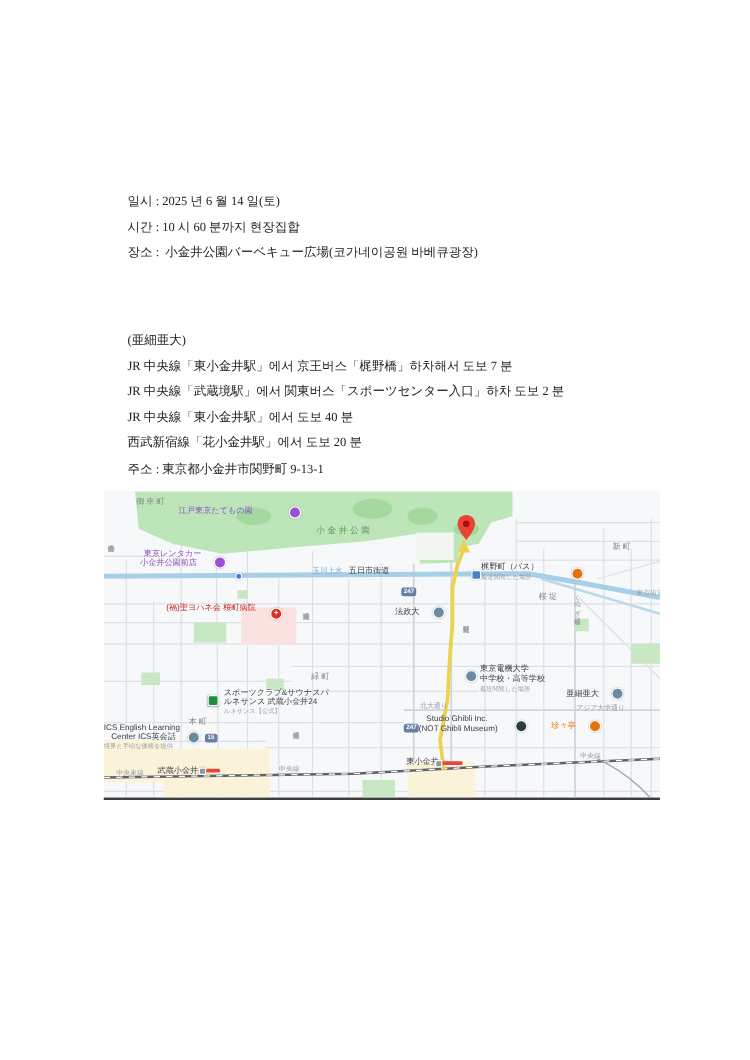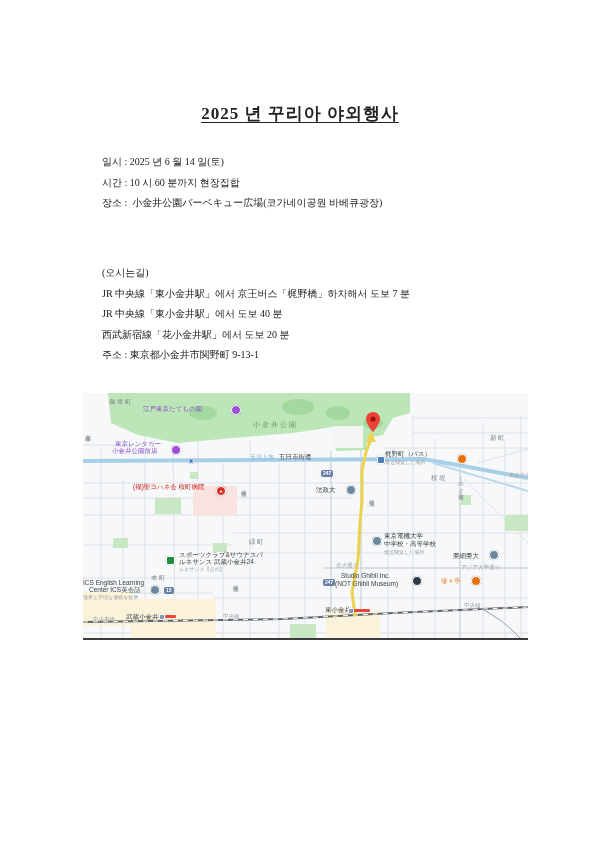--- a/index.html
+++ b/index.html
@@ -54,24 +54,23 @@
   .badge{position:absolute;background:#677fa5;color:#fff;border-radius:2px;
       font-family:"Liberation Sans",sans-serif;font-size:5px;line-height:7px;height:7px;
       padding:0 2px;font-weight:bold;}
   #pin{position:absolute;width:14px;height:20px;}
 </style>
 </head>
 <body>
 
 <div id="page">
 
-  <div id="doc-title"><span>2025 년 꾸리아 야외행사</span></div>
 
   <div id="block1" class="docblock"><div>일시 : 2025 년 6 월 14 일(토)</div><div>시간 : 10 시 60 분까지 현장집합</div><div>장소 :  小金井公園バーベキュー広場(코가네이공원 바베큐광장)</div></div>
-  <div id="block2" class="docblock"><div>(오시는길)</div><div>JR 中央線「東小金井駅」에서 京王버스「梶野橋」하차해서 도보 7 분</div><div>JR 中央線「東小金井駅」에서 도보 40 분</div><div>西武新宿線「花小金井駅」에서 도보 20 분</div><div>주소 : 東京都小金井市関野町 9-13-1</div></div>
+  <div id="block2" class="docblock"><div>(亜細亜大)</div><div>JR 中央線「東小金井駅」에서 京王버스「梶野橋」하차해서 도보 7 분</div><div>JR 中央線「武蔵境駅」에서 関東버스「スポーツセンター入口」하차 도보 2 분</div><div>JR 中央線「東小金井駅」에서 도보 40 분</div><div>西武新宿線「花小金井駅」에서 도보 20 분</div><div>주소 : 東京都小金井市関野町 9-13-1</div></div>
 
   <div id="map">
 
     <svg width="445" height="245" viewBox="0 0 445 245">
       <rect x="0" y="0" width="445" height="245" fill="#f7f8f9"></rect>
 
       <g stroke="#dde1e5" stroke-width="1" fill="none">
         <path d="M18,55 V245"></path>
           <path d="M40,88 V245"></path>
           <path d="M62,40 V245"></path>

